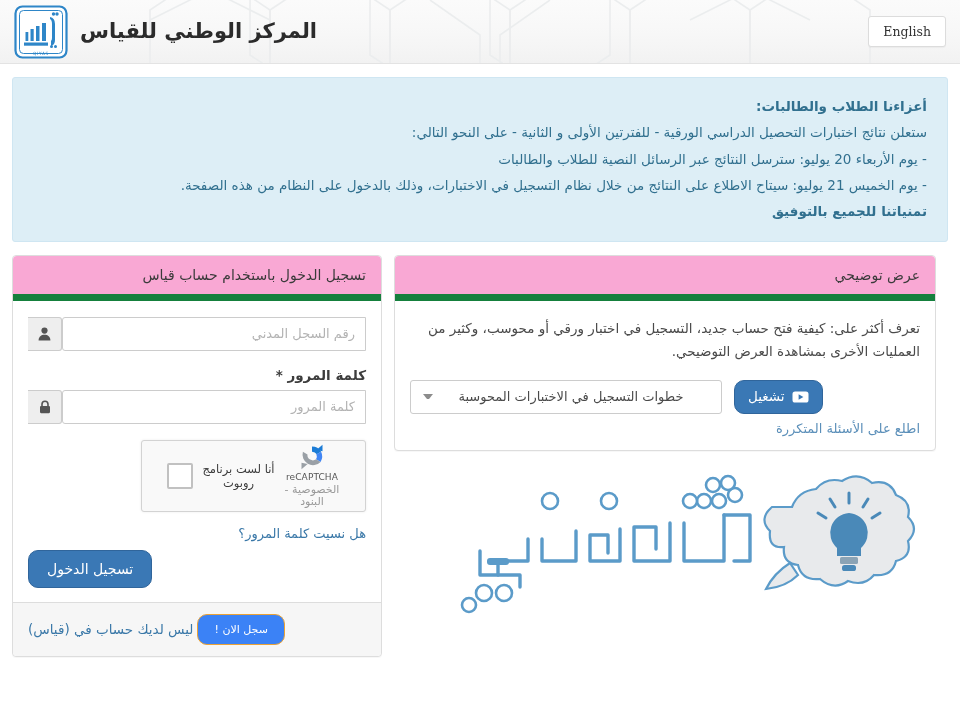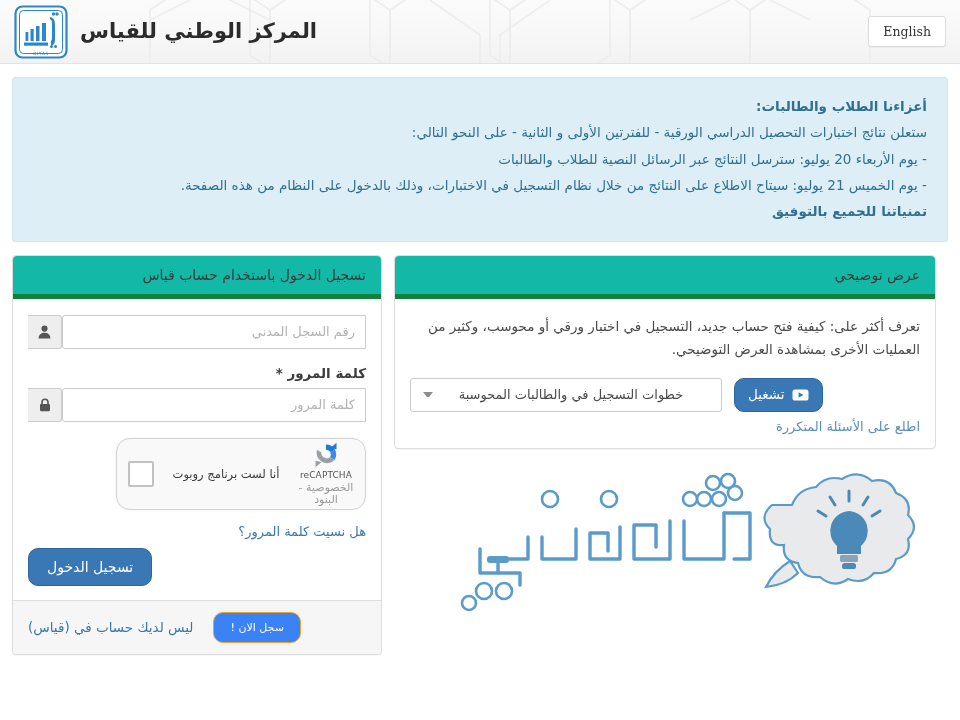--- a/index.html
+++ b/index.html
@@ -120,38 +120,38 @@
   .col-left  { width: 542px; flex: 0 0 542px; }
 
   
   .panel {
     background: #ffffff;
     border: 1px solid #dddddd;
     border-radius: 4px;
     box-shadow: 0 1px 1px rgba(0,0,0,0.035);
   }
   .panel-head {
-    background: #14b8a6;
-    border-bottom: 5px solid #15803d;
+    background: #f9a8d4;
+    border-bottom: 7px solid #15803d;
     border-radius: 4px 4px 0 0;
     padding: 11px 15px;
     text-align: right;
     font-size: 14px;
     color: #3a3a3a;
   }
   .panel-body { padding: 16px 15px 14px 15px; }
   .panel-foot {
     background: #f6f6f6;
     border-top: 1px solid #dddddd;
     border-radius: 0 0 4px 4px;
     padding: 11px 15px;
     display: flex;
     flex-direction: row-reverse;
     align-items: center;
-    gap: 20px;
+    gap: 4px;
   }
 
   
   .field-label {
     display: block;
     text-align: right;
     font-size: 13.5px;
     font-weight: bold;
     color: #3d3d3d;
     margin-bottom: 7px;
@@ -185,31 +185,31 @@
     font-size: 13px;
     color: #555;
     text-align: right;
     background: #fff;
     outline: none;
   }
   .input-group input::placeholder { color: #b3b3b3; }
 
   
   #recaptcha {
-    width: 250px;
+    width: 225px;
     height: 72px;
     margin: 4px 0 0 auto;
     background: #f9f9f9;
     border: 1px solid #d3d3d3;
-    border-radius: 14px;
+    border-radius: 3px;
     box-shadow: 0 0 3px rgba(0,0,0,0.07);
     display: flex;
     flex-direction: row-reverse;
     align-items: center;
-    padding: 0 11px;
+    padding: 0 25px;
     position: relative;
   }
   #recaptcha-checkbox {
     width: 26px;
     height: 26px;
     flex: 0 0 26px;
     background: #ffffff;
     border: 2px solid #c1c1c1;
     border-radius: 2px;
     cursor: pointer;
@@ -454,21 +454,21 @@
 
   <div class="col-left">
     <div class="panel">
       <div class="panel-head">عرض توضيحي</div>
       <div class="panel-body">
         <div id="demo-desc">تعرف أكثر على: كيفية فتح حساب جديد، التسجيل في اختبار ورقي أو محوسب، وكثير من العمليات الأخرى بمشاهدة العرض التوضيحي.</div>
 
         <div id="demo-controls">
           <div id="demo-select">
             <span id="demo-caret"></span>
-            <span id="demo-select-value">خطوات التسجيل في والطالبات المحوسبة</span>
+            <span id="demo-select-value">خطوات التسجيل في الاختبارات المحوسبة</span>
           </div>
 
           <button class="btn" id="play-button">
             <span>تشغيل</span>
             <svg id="play-glyph" width="17" height="12" viewBox="0 0 17 12" aria-hidden="true">
               <rect x="0.5" y="0.5" width="16" height="11" rx="2.6" fill="#ffffff"></rect>
               <path d="M6.6 3.3 L11.4 6 L6.6 8.7 Z" fill="#3a78b5"></path>
             </svg>
           </button>
         </div>

